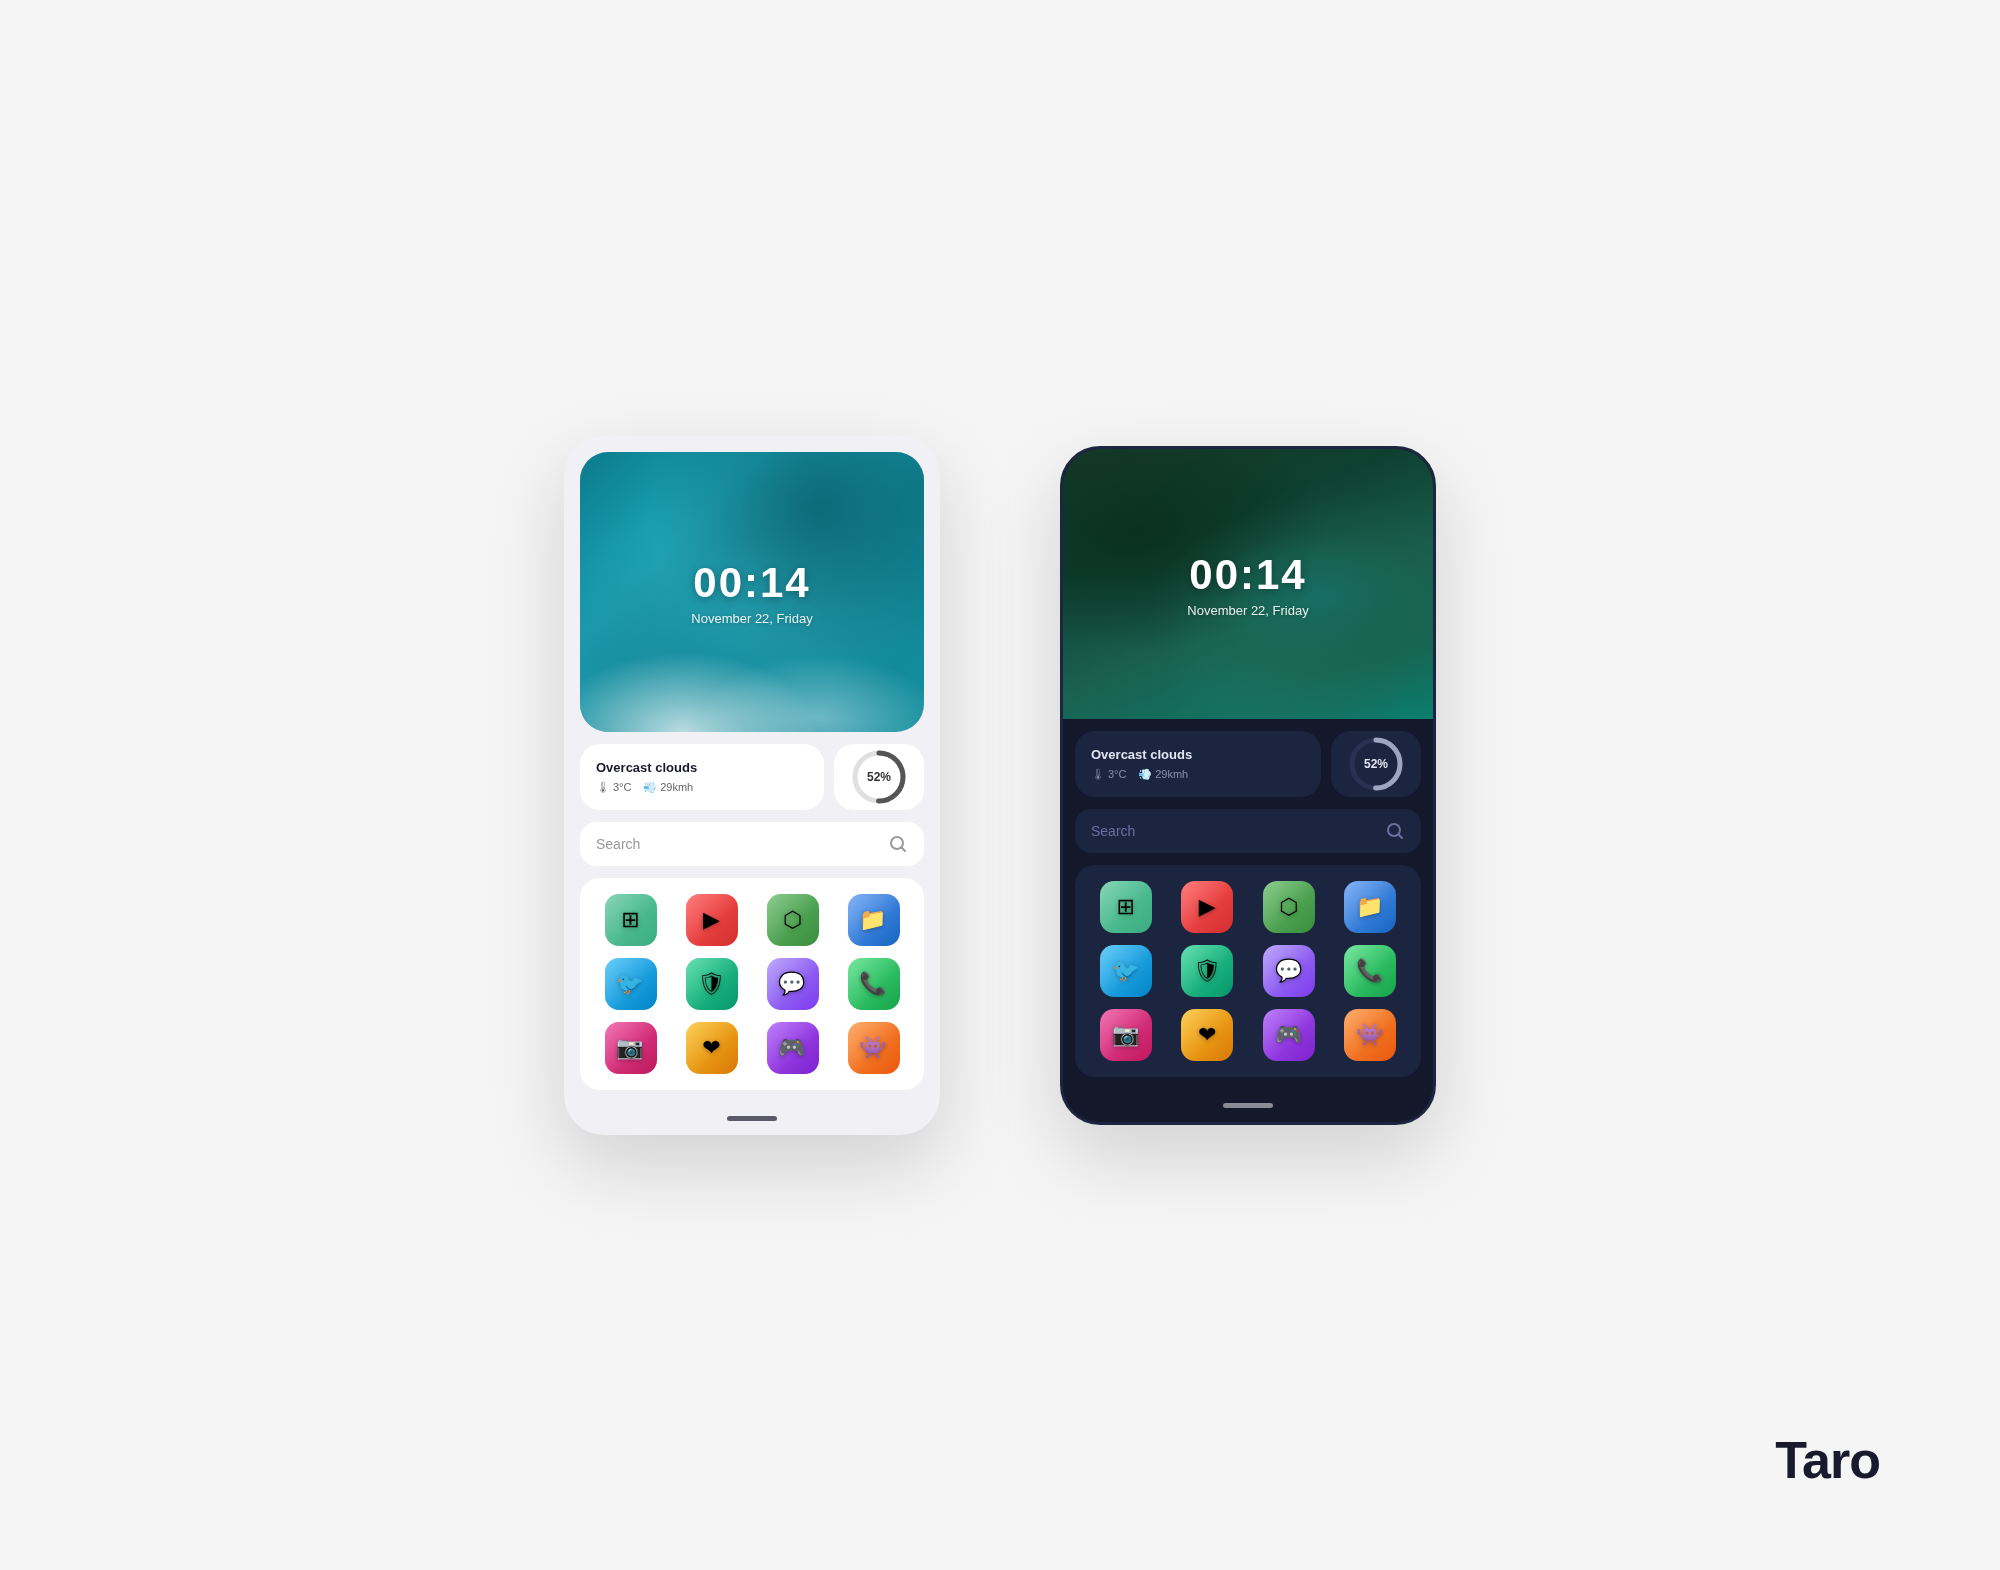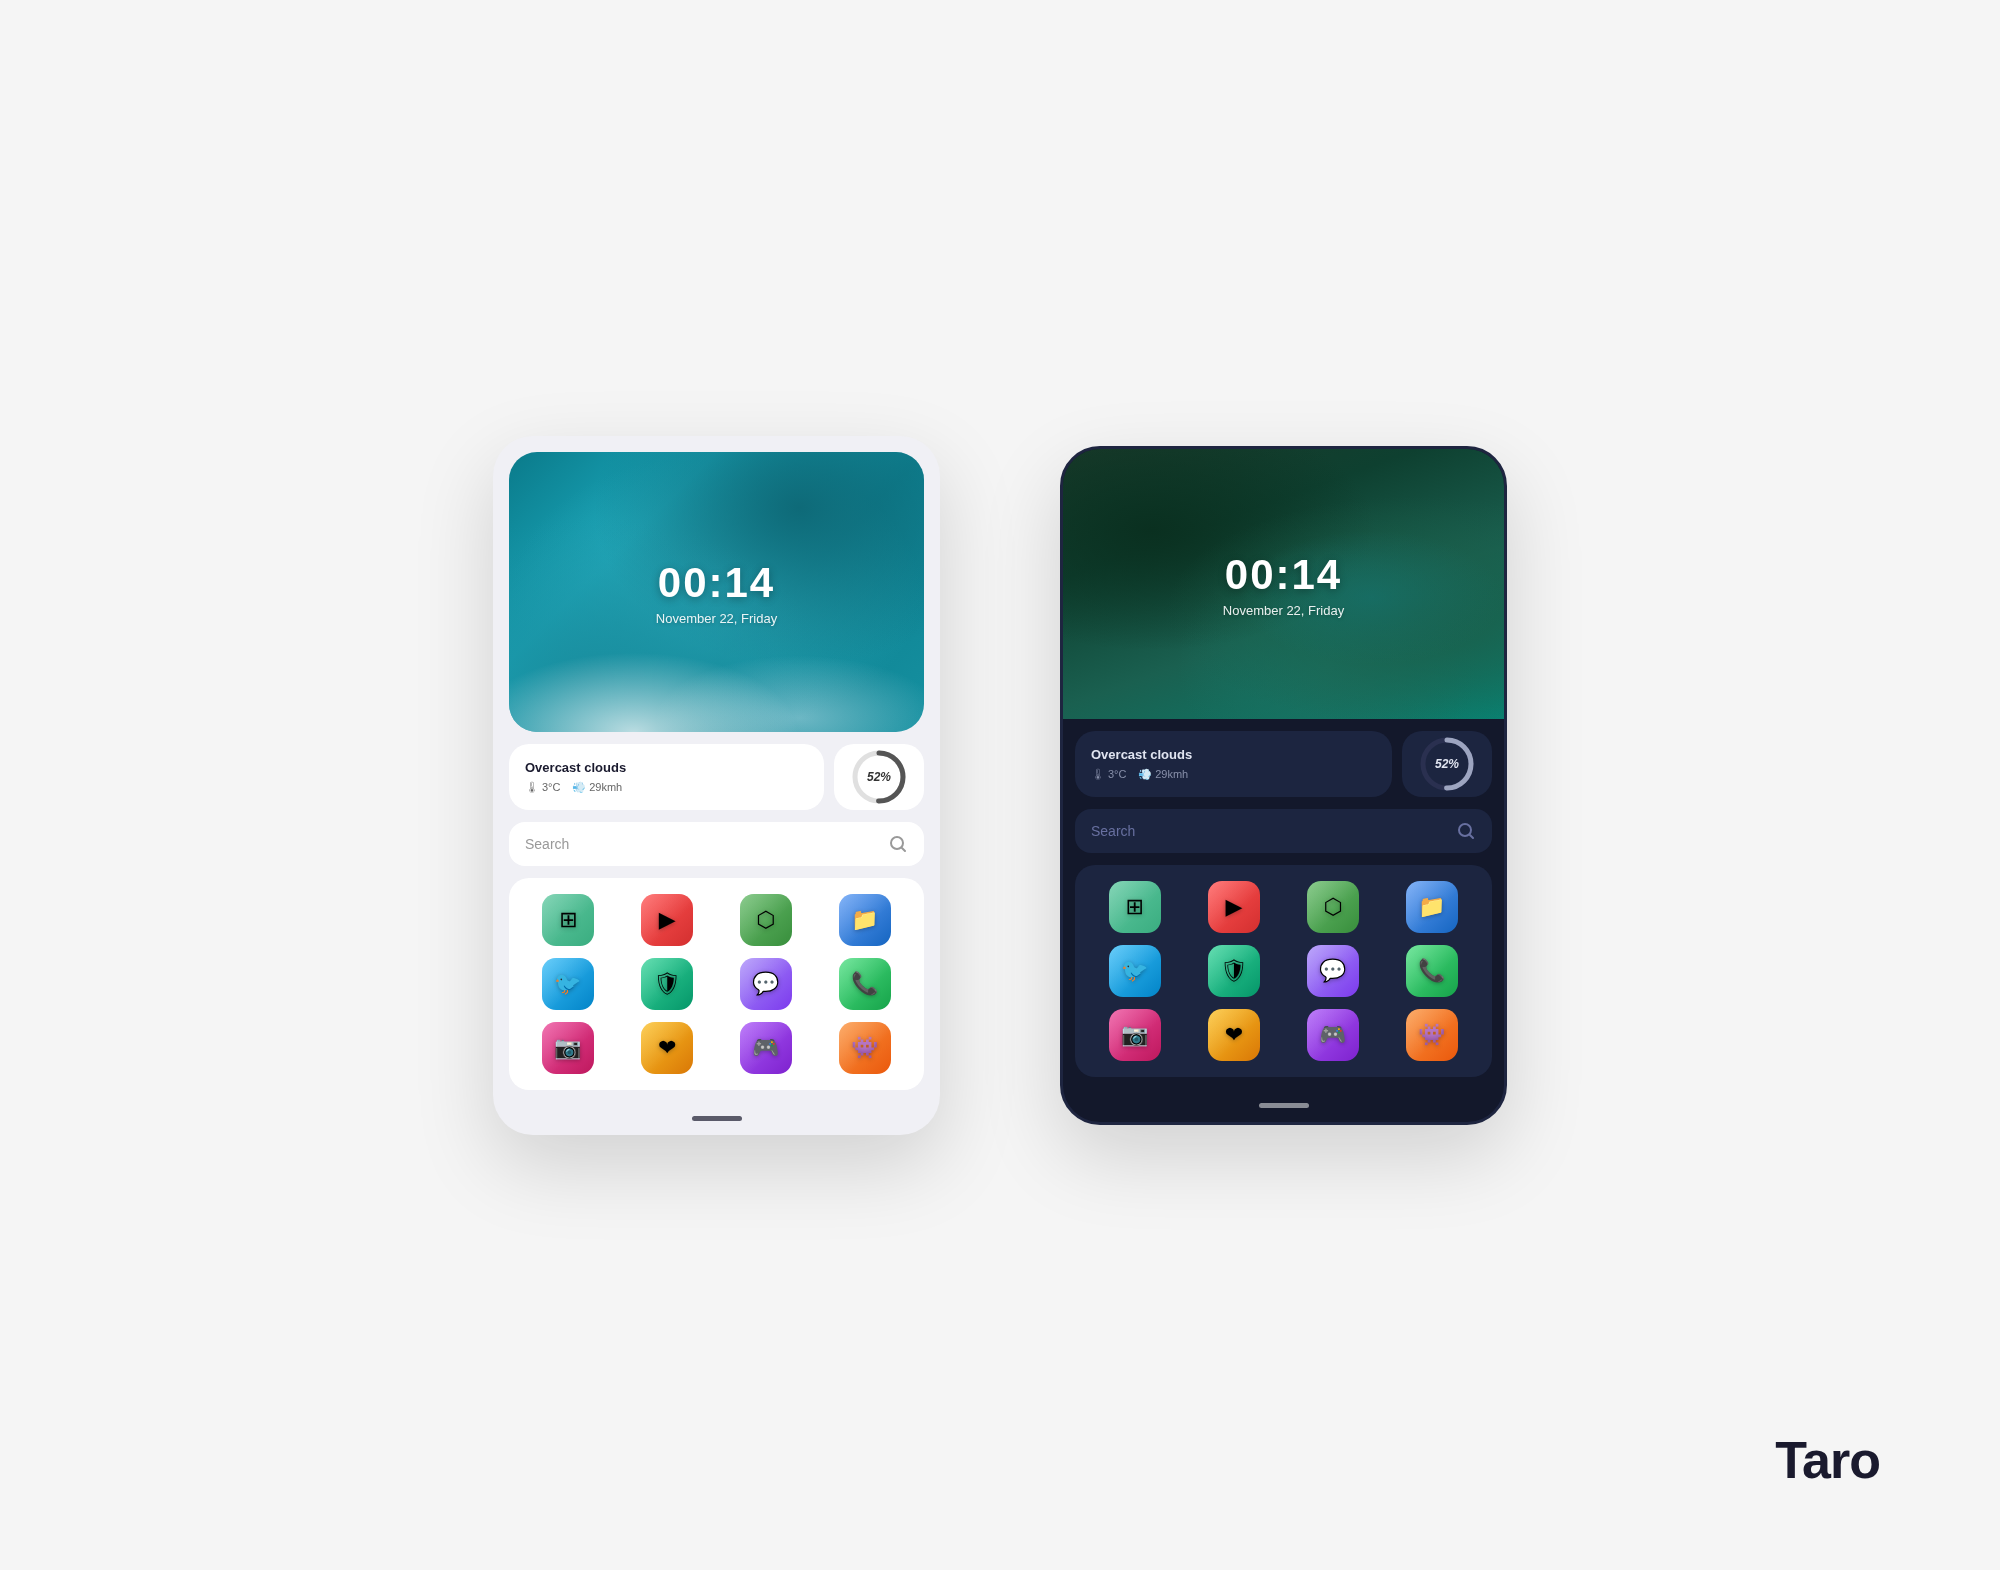--- a/index.html
+++ b/index.html
@@ -19,21 +19,21 @@
       height: 1570px;
       position: relative;
       display: flex;
       align-items: center;
       justify-content: center;
       gap: 120px;
     }
 
     
     .phone-card {
-      width: 447px;
+      width: 376px;
       border-radius: 40px;
       overflow: hidden;
       box-shadow: 0 30px 80px rgba(0,0,0,0.15);
       display: flex;
       flex-direction: column;
     }
 
     .phone-card.light {
       background: #f0f0f5;
     }
@@ -203,21 +203,20 @@
     }
 
     .phone-card.dark .humidity-card {
       background: #1c2540;
     }
 
     .circle-progress {
       position: relative;
       width: 60px;
       height: 60px;
-      font-style: italic;
     }
 
     .circle-progress svg {
       transform: rotate(-90deg);
     }
 
     .circle-progress-text {
       position: absolute;
       top: 50%;
       left: 50%;

